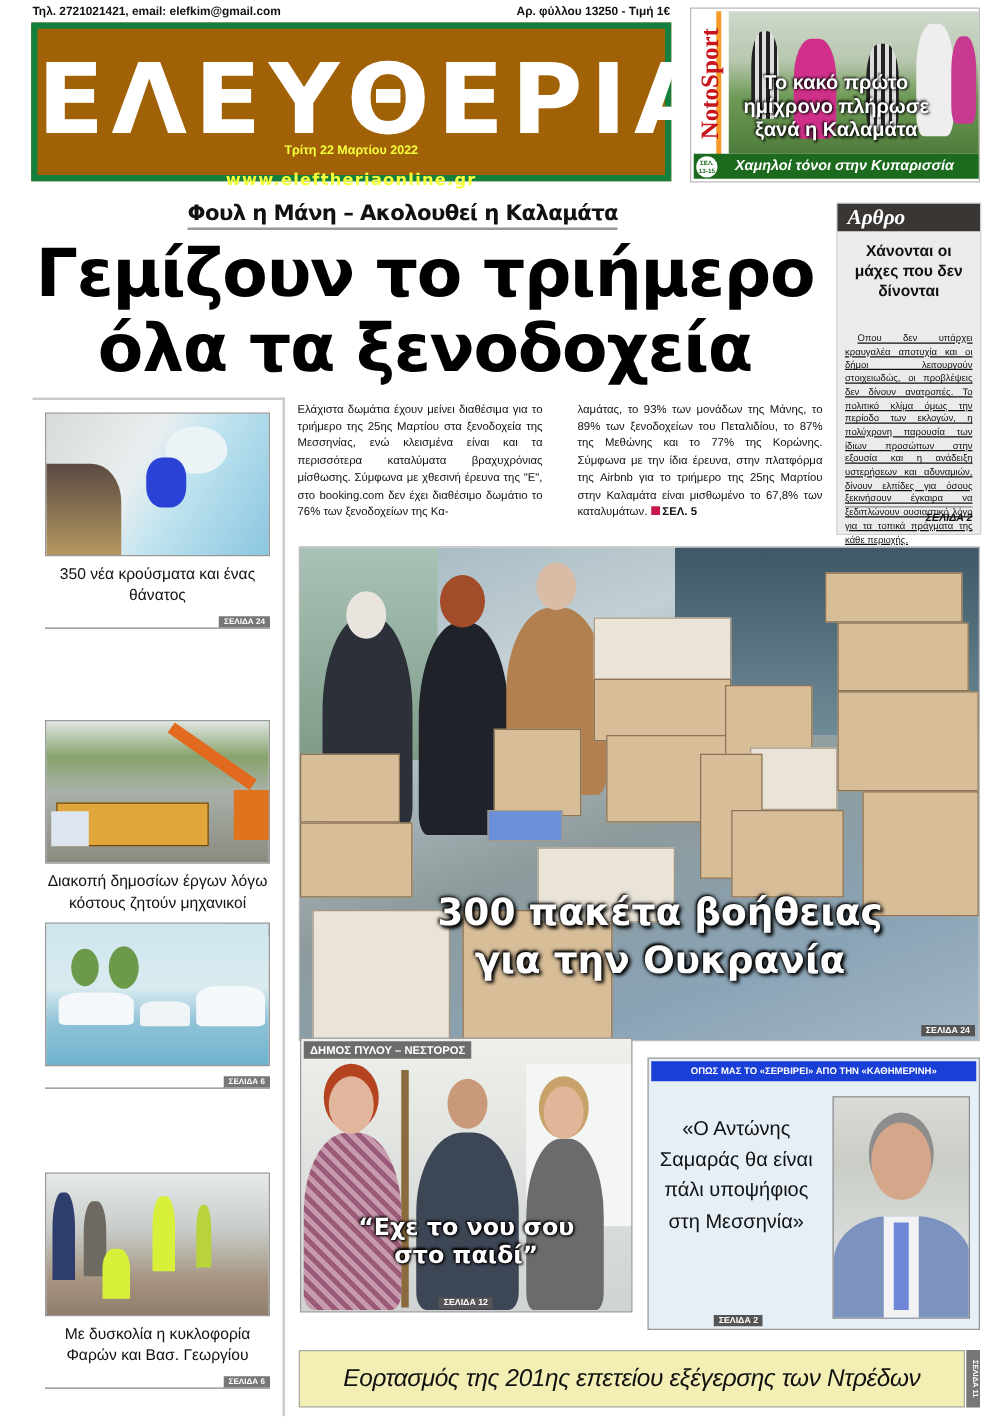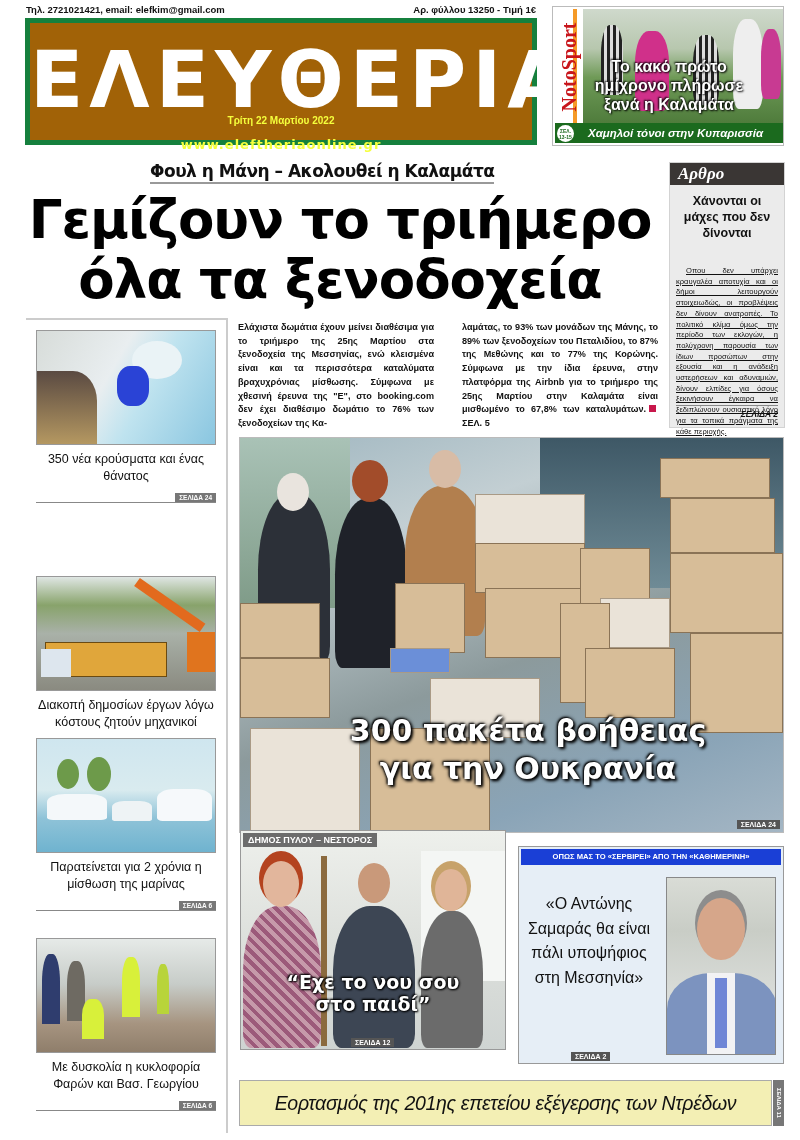--- a/index.html
+++ b/index.html
@@ -38,21 +38,21 @@
 
   
   .leftcol { position: absolute; top: 318px; left: 26px; width: 202px; height: 815px; border-top: 2px solid #ccc; border-right: 2px solid #ccc; }
   .lstory { position: absolute; left: 10px; width: 180px; }
   .lphoto { width: 180px; height: 115px; border: 1px solid #999; overflow: hidden; position: relative; }
   .ltitle { text-align: center; font-size: 12.5px; line-height: 17px; margin-top: 6px; color: #111; }
   .lpage-row { position: relative; height: 12px; margin-top: 6px; border-bottom: 1px solid #888; }
   .lpage { position: absolute; right: 0; top: 2px; background: #777; color: #fff; font-size: 6.5px; font-weight: bold; padding: 1px 4px; }
 
   
-  .lead { position: absolute; top: 321px; left: 238px; width: 420px; display: flex; gap: 28px; font-size: 9.1px; line-height: 13.7px; text-align: justify; font-weight: bold; }
+  .lead { position: absolute; top: 321px; left: 238px; width: 420px; display: flex; gap: 28px; font-size: 9.1px; line-height: 13.7px; text-align: justify; }
   .lead p { flex: 1; }
   .sel-mark { display: inline-block; width: 7px; height: 7px; background: #c8174b; margin: 0 2px 0 3px; }
 
   
   .mainphoto { position: absolute; top: 437px; left: 239px; width: 545px; height: 396px; border: 1px solid #bbb; overflow: hidden; background: linear-gradient(160deg, #9fb6c0 0%, #c3cfd3 25%, #8c9a9c 55%, #8aa4b7 80%, #a4b6c4 100%); }
   .box { position: absolute; border: 1px solid #8a7356; background: #d7bd98; }
   .box.w { background: #eae3d8; border-color: #a99a86; }
   .person { position: absolute; border-radius: 45% 45% 10% 10%; }
   .head { position: absolute; border-radius: 50%; background: #e8cfba; }
   .main-caption { position: absolute; left: 0; width: 100%; top: 274px; text-align: center; font-family: "DejaVu Sans", sans-serif; font-weight: bold; font-size: 30px; line-height: 38px; color: #fff; text-shadow: 2px 2px 3px #000, -1px -1px 2px #000, 0 0 4px #000; padding-left: 33px; }
@@ -148,21 +148,20 @@
   </div>
 
   <div class="lstory" style="top:418px;">
     <div class="lphoto" style="background:linear-gradient(180deg,#cfe6ef 0%,#d9ebef 45%,#8fc3d8 70%,#6fb3cf 100%);">
       <div style="position:absolute;left:20px;top:20px;width:22px;height:30px;background:#6d9a4a;border-radius:50%;"></div>
       <div style="position:absolute;left:50px;top:18px;width:24px;height:34px;background:#6d9a4a;border-radius:50%;"></div>
       <div style="position:absolute;left:10px;top:55px;width:60px;height:26px;background:#f4f8fa;border-radius:30% 30% 10% 10%;"></div>
       <div style="position:absolute;left:75px;top:62px;width:40px;height:20px;background:#eef3f5;border-radius:30% 30% 10% 10%;"></div>
       <div style="position:absolute;left:120px;top:50px;width:55px;height:32px;background:#f6f9fb;border-radius:30% 30% 10% 10%;"></div>
     </div>
-    <div class="ltitle">Παρατείνεται για 2 χρόνια η μίσθωση της μαρίνας</div>
     <div class="lpage-row">
         <span class="lpage">ΣΕΛΙΔΑ 6</span>
       </div>
   </div>
 
   <div class="lstory" style="top:618px;">
     <div class="lphoto" style="background:linear-gradient(180deg,#e6eae8 0%,#c7ccc8 40%,#a69480 75%,#8f7e6b 100%);">
       <div style="position:absolute;left:5px;top:15px;width:18px;height:70px;background:#2f3d6e;border-radius:40% 40% 0 0;"></div>
       <div style="position:absolute;left:30px;top:22px;width:18px;height:60px;background:#6e6a62;border-radius:40% 40% 0 0;"></div>
       <div style="position:absolute;left:45px;top:60px;width:22px;height:40px;background:#d8f03a;border-radius:40% 40% 0 0;"></div>

